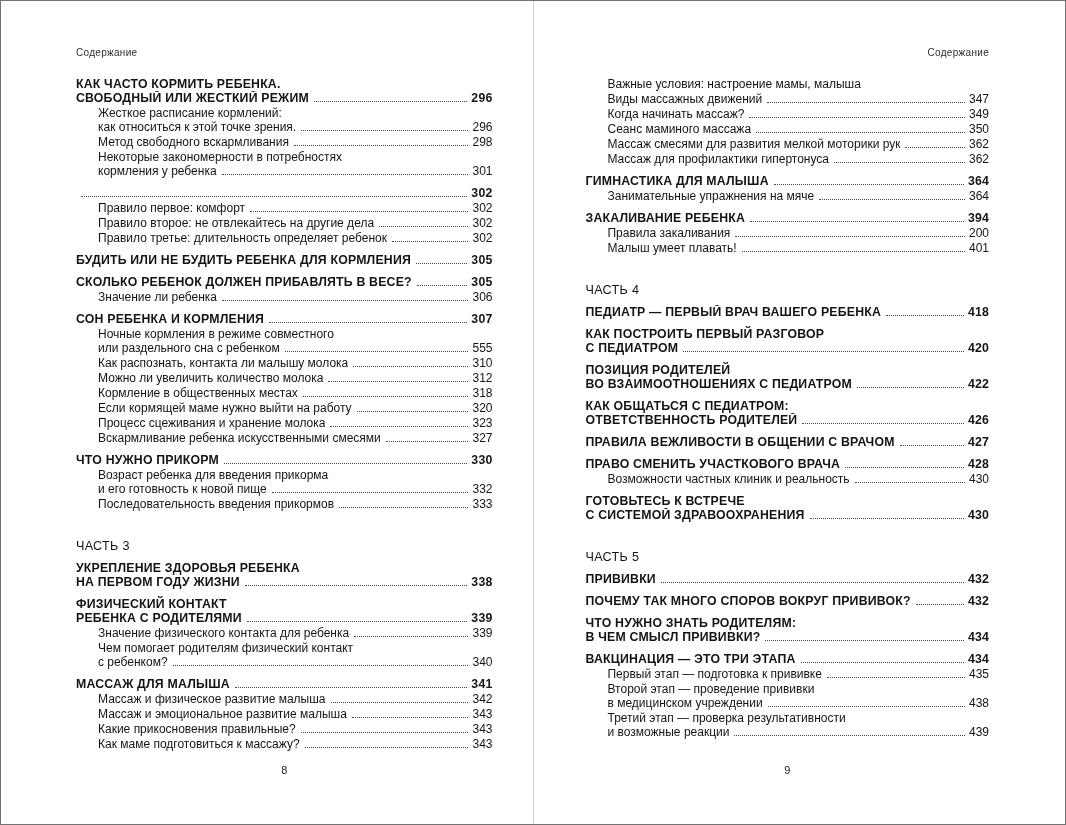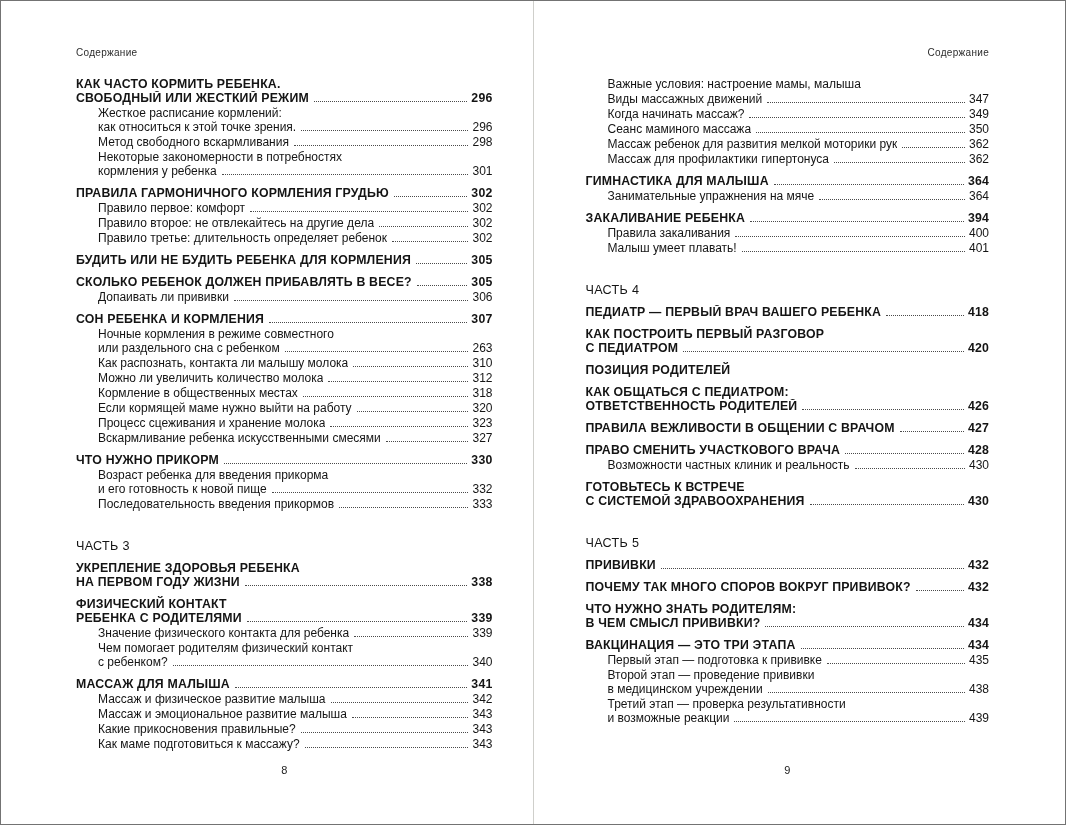--- a/index.html
+++ b/index.html
@@ -95,21 +95,20 @@
         <div class="entry h2">
           <div class="line"><span class="ltext">Некоторые закономерности в потребностях</span></div>
           <div class="line last">
             <span class="ltext">кормления у ребенка</span>
             <span class="leader"></span>
             <span class="pnum">301</span>
           </div>
         </div>
         <div class="entry h1">
           <div class="line last">
-            <span class="ltext">ПРАВИЛА ГАРМОНИЧНОГО КОРМЛЕНИЯ ГРУДЬЮ</span>
             <span class="leader"></span>
             <span class="pnum">302</span>
           </div>
         </div>
         <div class="entry h2">
           <div class="line last">
             <span class="ltext">Правило первое: комфорт</span>
             <span class="leader"></span>
             <span class="pnum">302</span>
           </div>
@@ -137,38 +136,38 @@
         </div>
         <div class="entry h1">
           <div class="line last">
             <span class="ltext">СКОЛЬКО РЕБЕНОК ДОЛЖЕН ПРИБАВЛЯТЬ В ВЕСЕ?</span>
             <span class="leader"></span>
             <span class="pnum">305</span>
           </div>
         </div>
         <div class="entry h2">
           <div class="line last">
-            <span class="ltext">Допаивать ли прививки</span>
+            <span class="ltext">Значение ли ребенка</span>
             <span class="leader"></span>
             <span class="pnum">306</span>
           </div>
         </div>
         <div class="entry h1">
           <div class="line last">
             <span class="ltext">СОН РЕБЕНКА И КОРМЛЕНИЯ</span>
             <span class="leader"></span>
             <span class="pnum">307</span>
           </div>
         </div>
         <div class="entry h2">
           <div class="line"><span class="ltext">Ночные кормления в режиме совместного</span></div>
           <div class="line last">
             <span class="ltext">или раздельного сна с ребенком</span>
             <span class="leader"></span>
-            <span class="pnum">263</span>
+            <span class="pnum">555</span>
           </div>
         </div>
         <div class="entry h2">
           <div class="line last">
             <span class="ltext">Как распознать, контакта ли малышу молока</span>
             <span class="leader"></span>
             <span class="pnum">310</span>
           </div>
         </div>
         <div class="entry h2">
@@ -325,21 +324,21 @@
         </div>
         <div class="entry h2">
           <div class="line last">
             <span class="ltext">Сеанс маминого массажа</span>
             <span class="leader"></span>
             <span class="pnum">350</span>
           </div>
         </div>
         <div class="entry h2">
           <div class="line last">
-            <span class="ltext">Массаж ребенок для развития мелкой моторики рук</span>
+            <span class="ltext">Массаж смесями для развития мелкой моторики рук</span>
             <span class="leader"></span>
             <span class="pnum">362</span>
           </div>
         </div>
         <div class="entry h2">
           <div class="line last">
             <span class="ltext">Массаж для профилактики гипертонуса</span>
             <span class="leader"></span>
             <span class="pnum">362</span>
           </div>
@@ -362,21 +361,21 @@
           <div class="line last">
             <span class="ltext">ЗАКАЛИВАНИЕ РЕБЕНКА</span>
             <span class="leader"></span>
             <span class="pnum">394</span>
           </div>
         </div>
         <div class="entry h2">
           <div class="line last">
             <span class="ltext">Правила закаливания</span>
             <span class="leader"></span>
-            <span class="pnum">400</span>
+            <span class="pnum">200</span>
           </div>
         </div>
         <div class="entry h2">
           <div class="line last">
             <span class="ltext">Малыш умеет плавать!</span>
             <span class="leader"></span>
             <span class="pnum">401</span>
           </div>
         </div>
         <div class="entry part">
@@ -392,20 +391,25 @@
         <div class="entry h1">
           <div class="line"><span class="ltext">КАК ПОСТРОИТЬ ПЕРВЫЙ РАЗГОВОР</span></div>
           <div class="line last">
             <span class="ltext">С ПЕДИАТРОМ</span>
             <span class="leader"></span>
             <span class="pnum">420</span>
           </div>
         </div>
         <div class="entry h1">
           <div class="line"><span class="ltext">ПОЗИЦИЯ РОДИТЕЛЕЙ</span></div>
+          <div class="line last">
+            <span class="ltext">ВО ВЗАИМООТНОШЕНИЯХ С ПЕДИАТРОМ</span>
+            <span class="leader"></span>
+            <span class="pnum">422</span>
+          </div>
         </div>
         <div class="entry h1">
           <div class="line"><span class="ltext">КАК ОБЩАТЬСЯ С ПЕДИАТРОМ:</span></div>
           <div class="line last">
             <span class="ltext">ОТВЕТСТВЕННОСТЬ РОДИТЕЛЕЙ</span>
             <span class="leader"></span>
             <span class="pnum">426</span>
           </div>
         </div>
         <div class="entry h1">

